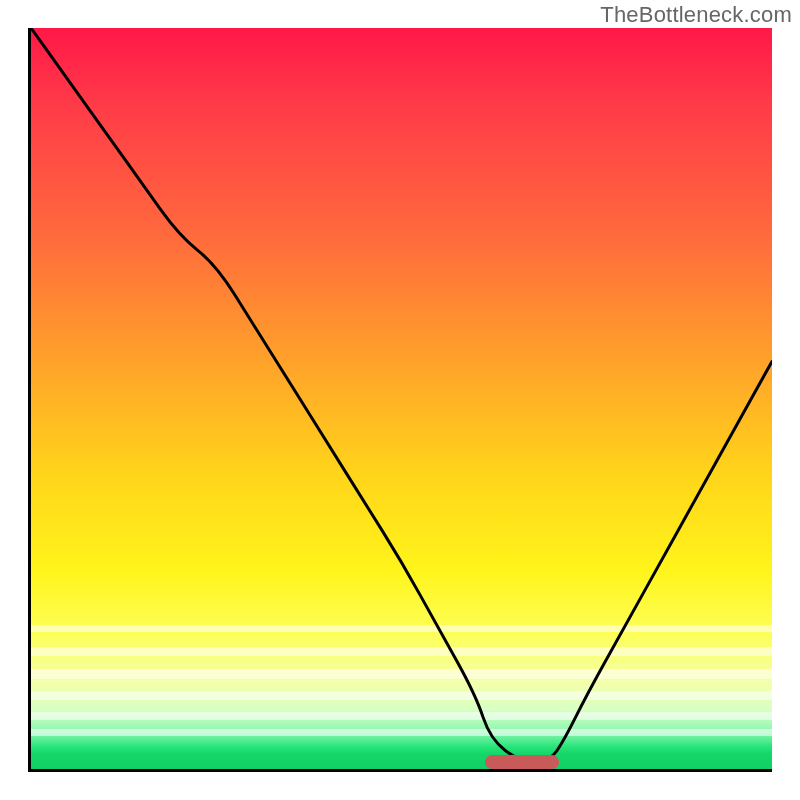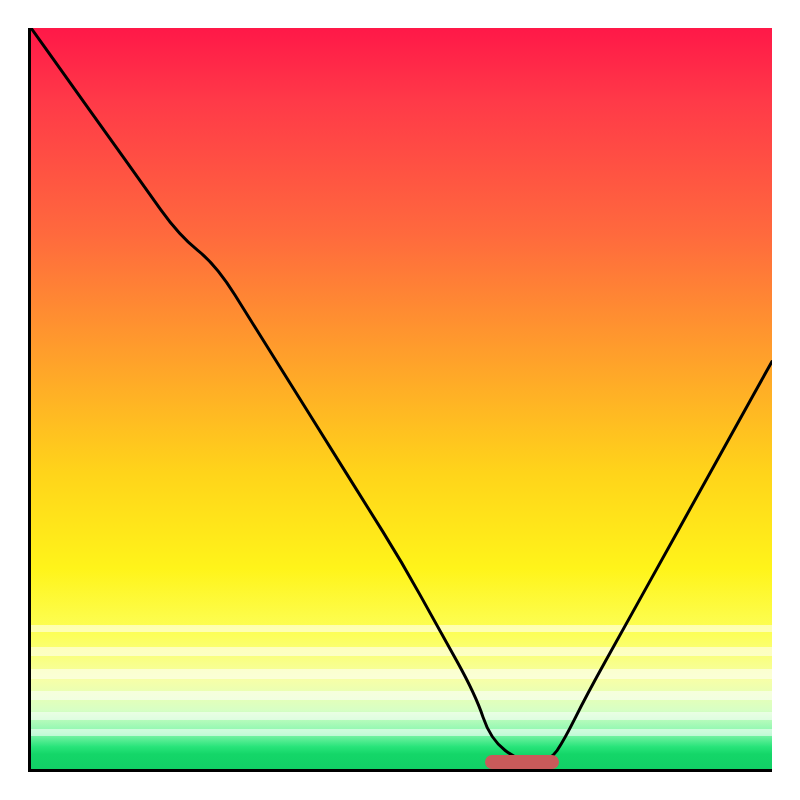--- a/index.html
+++ b/index.html
@@ -74,20 +74,21 @@
     height: 14px;
     border-radius: 10px;
     background: #c95a5a;
   }
 </style>
 </head>
 <body>
 
 <div class="outer">
 
+  <div class="watermark">TheBottleneck.com</div>
 
   <div class="plot">
     <div class="grad"></div>
 
     <div class="white-stripe" style="top:80.5%; height:1.0%;"></div>
     <div class="white-stripe" style="top:83.5%; height:1.2%;"></div>
     <div class="white-stripe" style="top:86.5%; height:1.4%;"></div>
     <div class="white-stripe" style="top:89.5%; height:1.2%;"></div>
     <div class="white-stripe" style="top:92.3%; height:1.1%;"></div>
     <div class="white-stripe" style="top:94.6%; height:0.9%;"></div>

